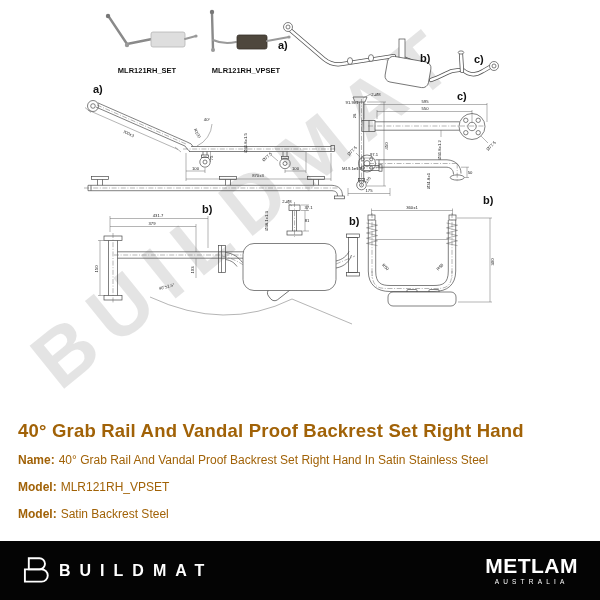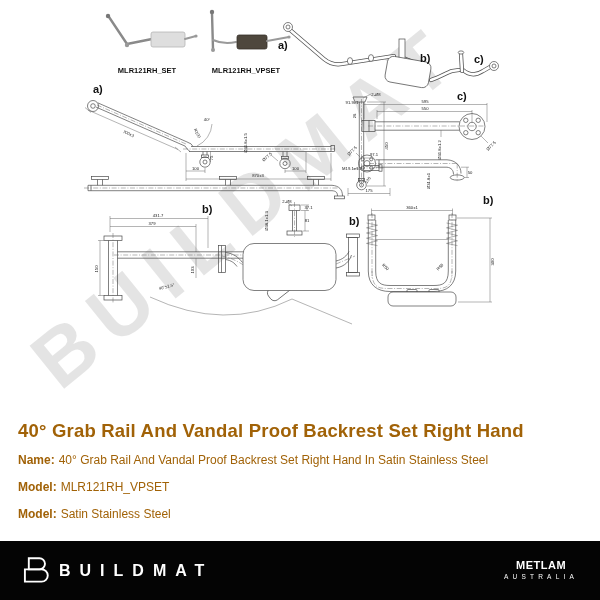--- a/index.html
+++ b/index.html
@@ -20,21 +20,21 @@
   .tubeI{stroke:#fff;stroke-width:2.6;fill:none;stroke-linecap:round;stroke-linejoin:round;}
   .details{position:absolute;left:0;top:408px;width:100%;padding:0 18px;box-sizing:border-box;color:#a16207;}
   .details h1{font-size:18.5px;font-weight:700;margin:12px 0 11px 0;letter-spacing:.2px;}
   .row{font-size:12px;margin:0 0 13px 0;}
   .lbl{font-weight:700;margin-right:4px;}
   .footer{position:absolute;left:0;top:541px;width:100%;height:59px;background:#040404;
           display:flex;align-items:center;justify-content:space-between;padding:0 22px;box-sizing:border-box;}
   .bm{display:flex;align-items:center;gap:10px;}
   .bm-text{color:#fff;font-weight:700;font-size:16px;letter-spacing:9px;white-space:nowrap;}
   .metlam{text-align:center;color:#fff;line-height:1;}
-  .metlam-main{font-weight:700;font-size:11px;letter-spacing:.5px;}
+  .metlam-main{font-weight:700;font-size:21px;letter-spacing:.5px;}
   .metlam-sub{font-size:6.5px;letter-spacing:4.2px;margin-top:3px;}
 </style>
 </head>
 <body>
 
 <div class="page">
 
 <svg viewBox="0 0 600 405" width="600" height="405">
 
   <text class="wm" transform="translate(60,392) rotate(-39)">BUILDMAT</text>
@@ -346,21 +346,21 @@
   <text class="dim" transform="translate(493.5,262) rotate(-90)">300</text>
   <text class="dim" transform="translate(384.5,268) rotate(45)">R50</text>
   <text class="dim" transform="translate(441,268) rotate(-45)">R50</text>
 </svg>
 
   
   <div class="details">
     <h1>40° Grab Rail And Vandal Proof Backrest Set Right Hand</h1>
     <p class="row"><span class="lbl">Name:</span><span>40° Grab Rail And Vandal Proof Backrest Set Right Hand In Satin Stainless Steel</span></p>
     <p class="row"><span class="lbl">Model:</span><span>MLR121RH_VPSET</span></p>
-    <p class="row"><span class="lbl">Model:</span><span>Satin Stainless Steel</span></p>
+    <p class="row"><span class="lbl">Model:</span><span>Satin Backrest Steel</span></p>
   </div>
 
   
   <div class="footer">
     <div class="bm">
       <svg width="27" height="29" viewBox="0 0 24 26">
         <path d="M6 2 L15.5 2 A5 5 0 0 1 15.5 12 L6 12 Z" fill="none" stroke="#ffffff" stroke-width="1.7"></path>
         <path d="M2.5 12 L17.5 12 A5.5 5.5 0 0 1 17.5 23 L2.5 23 Z" fill="none" stroke="#ffffff" stroke-width="1.7"></path>
       </svg>
       <span class="bm-text">BUILDMAT</span>

